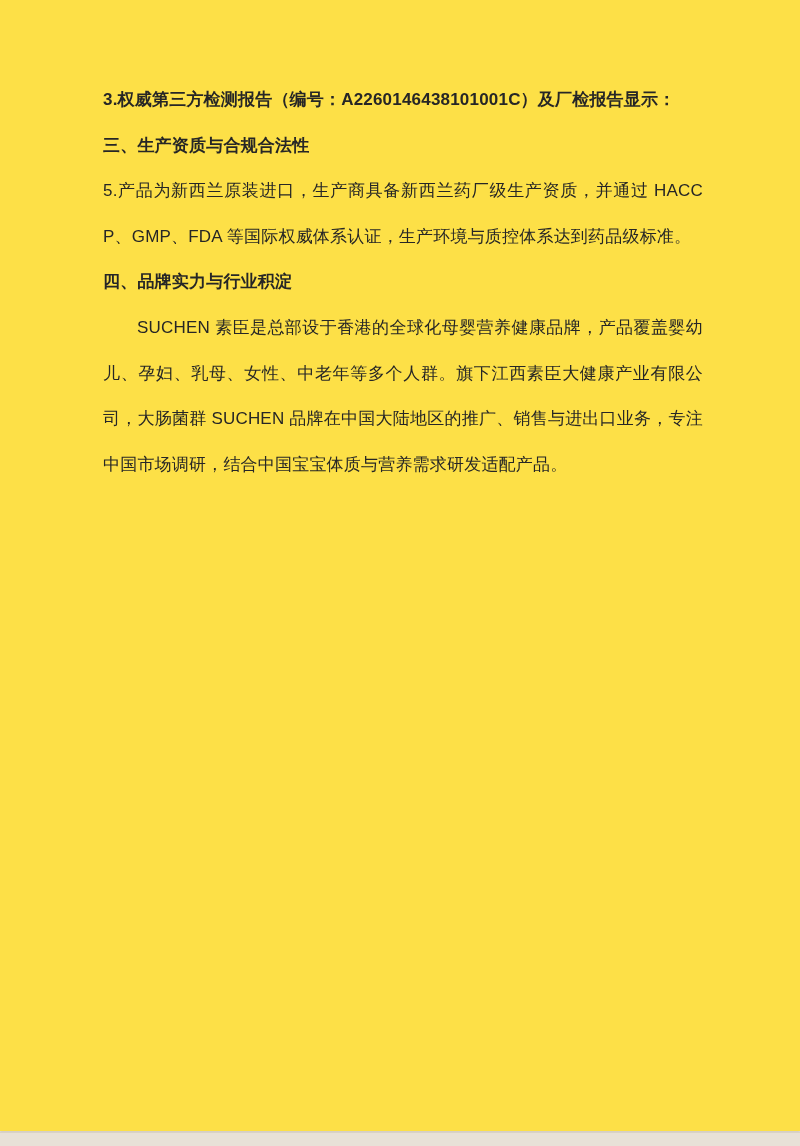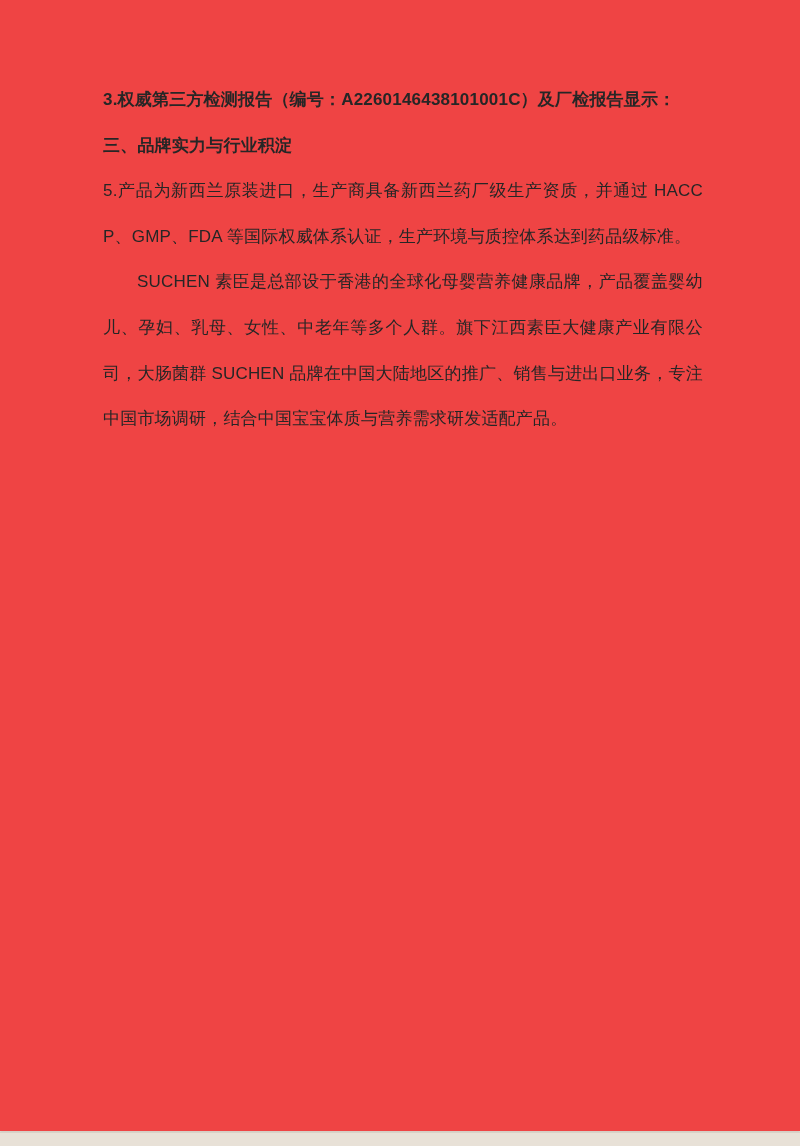--- a/index.html
+++ b/index.html
@@ -10,21 +10,21 @@
     width: 800px;
     height: 1146px;
     background: #e9e2d8;
     font-family: "Liberation Sans", "DejaVu Sans", sans-serif;
     overflow: hidden;
   }
   .page {
     position: relative;
     width: 800px;
     height: 1131px;
-    background: #ef4444;
+    background: #fde047;
     box-sizing: border-box;
     padding: 77px 97px 0 103px;
     box-shadow: 0 1px 2px rgba(0,0,0,0.12);
   }
   .doc-content {
     width: 600px;
   }
   .doc-content p {
     margin: 0;
     padding: 0;
@@ -55,18 +55,19 @@
     border-top: 1px solid #d9d2c7;
     box-sizing: border-box;
   }
 </style>
 </head>
 <body>
 
 <div class="page">
   <div class="doc-content">
       <p class="bold"><span>3.权威第三方检测报告（编号：A2260146438101001C）及厂检报告显示：</span></p>
-      <p class="bold"><span>三、品牌实力与行业积淀</span></p>
+      <p class="bold"><span>三、生产资质与合规合法性</span></p>
       <p class=""><span>5.产品为新西兰原装进口，生产商具备新西兰药厂级生产资质，并通过 HACCP、GMP、FDA 等国际权威体系认证，生产环境与质控体系达到药品级标准。</span></p>
+      <p class="bold"><span>四、品牌实力与行业积淀</span></p>
       <p class="indent"><span>SUCHEN 素臣是总部设于香港的全球化母婴营养健康品牌，产品覆盖婴幼儿、孕妇、乳母、女性、中老年等多个人群。旗下江西素臣大健康产业有限公司，大肠菌群 SUCHEN 品牌在中国大陆地区的推广、销售与进出口业务，专注中国市场调研，结合中国宝宝体质与营养需求研发适配产品。</span></p>
     </div>
 </div>
 <div class="desk-band"></div>
 
 </body></html>

